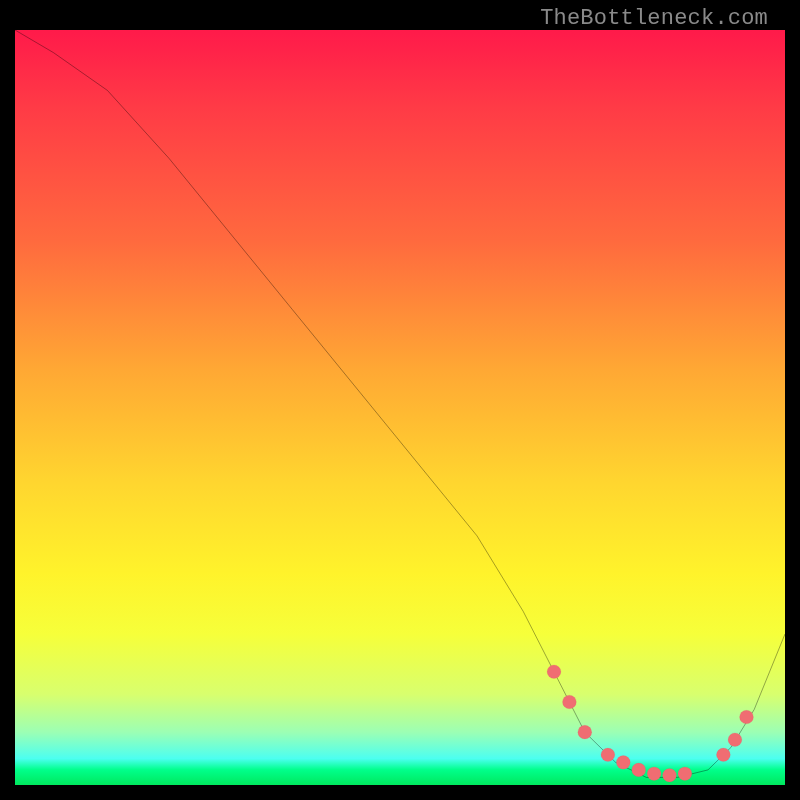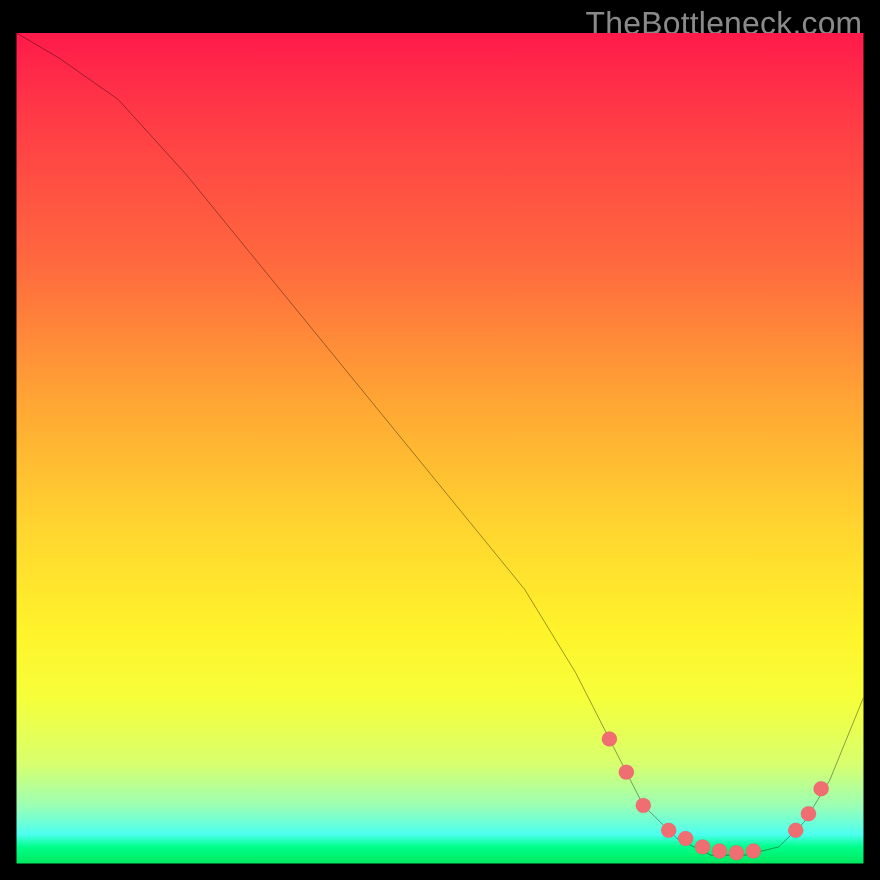--- a/index.html
+++ b/index.html
@@ -35,26 +35,27 @@
       #d8ff6e 88%,
       #9cffb4 93%,
       #4cfff0 96.5%,
       #00ff8a 98%,
       #00e85e 100%
     );
   }
   .attribution {
     position: absolute;
     top: 6px;
-    right: 16px;
+    right: 32px;
     color: #8a8a8a;
-    font-size: 29px;
+    font-size: 22px;
     letter-spacing: 0.2px;
     font-weight: 400;
     user-select: none;
+    font-family: Liberation Mono, monospace;
   }
   .overlay {
     position: absolute;
     left: 0;
     top: 0;
     width: 770px;
     height: 755px;
     pointer-events: none;
   }
 </style>

